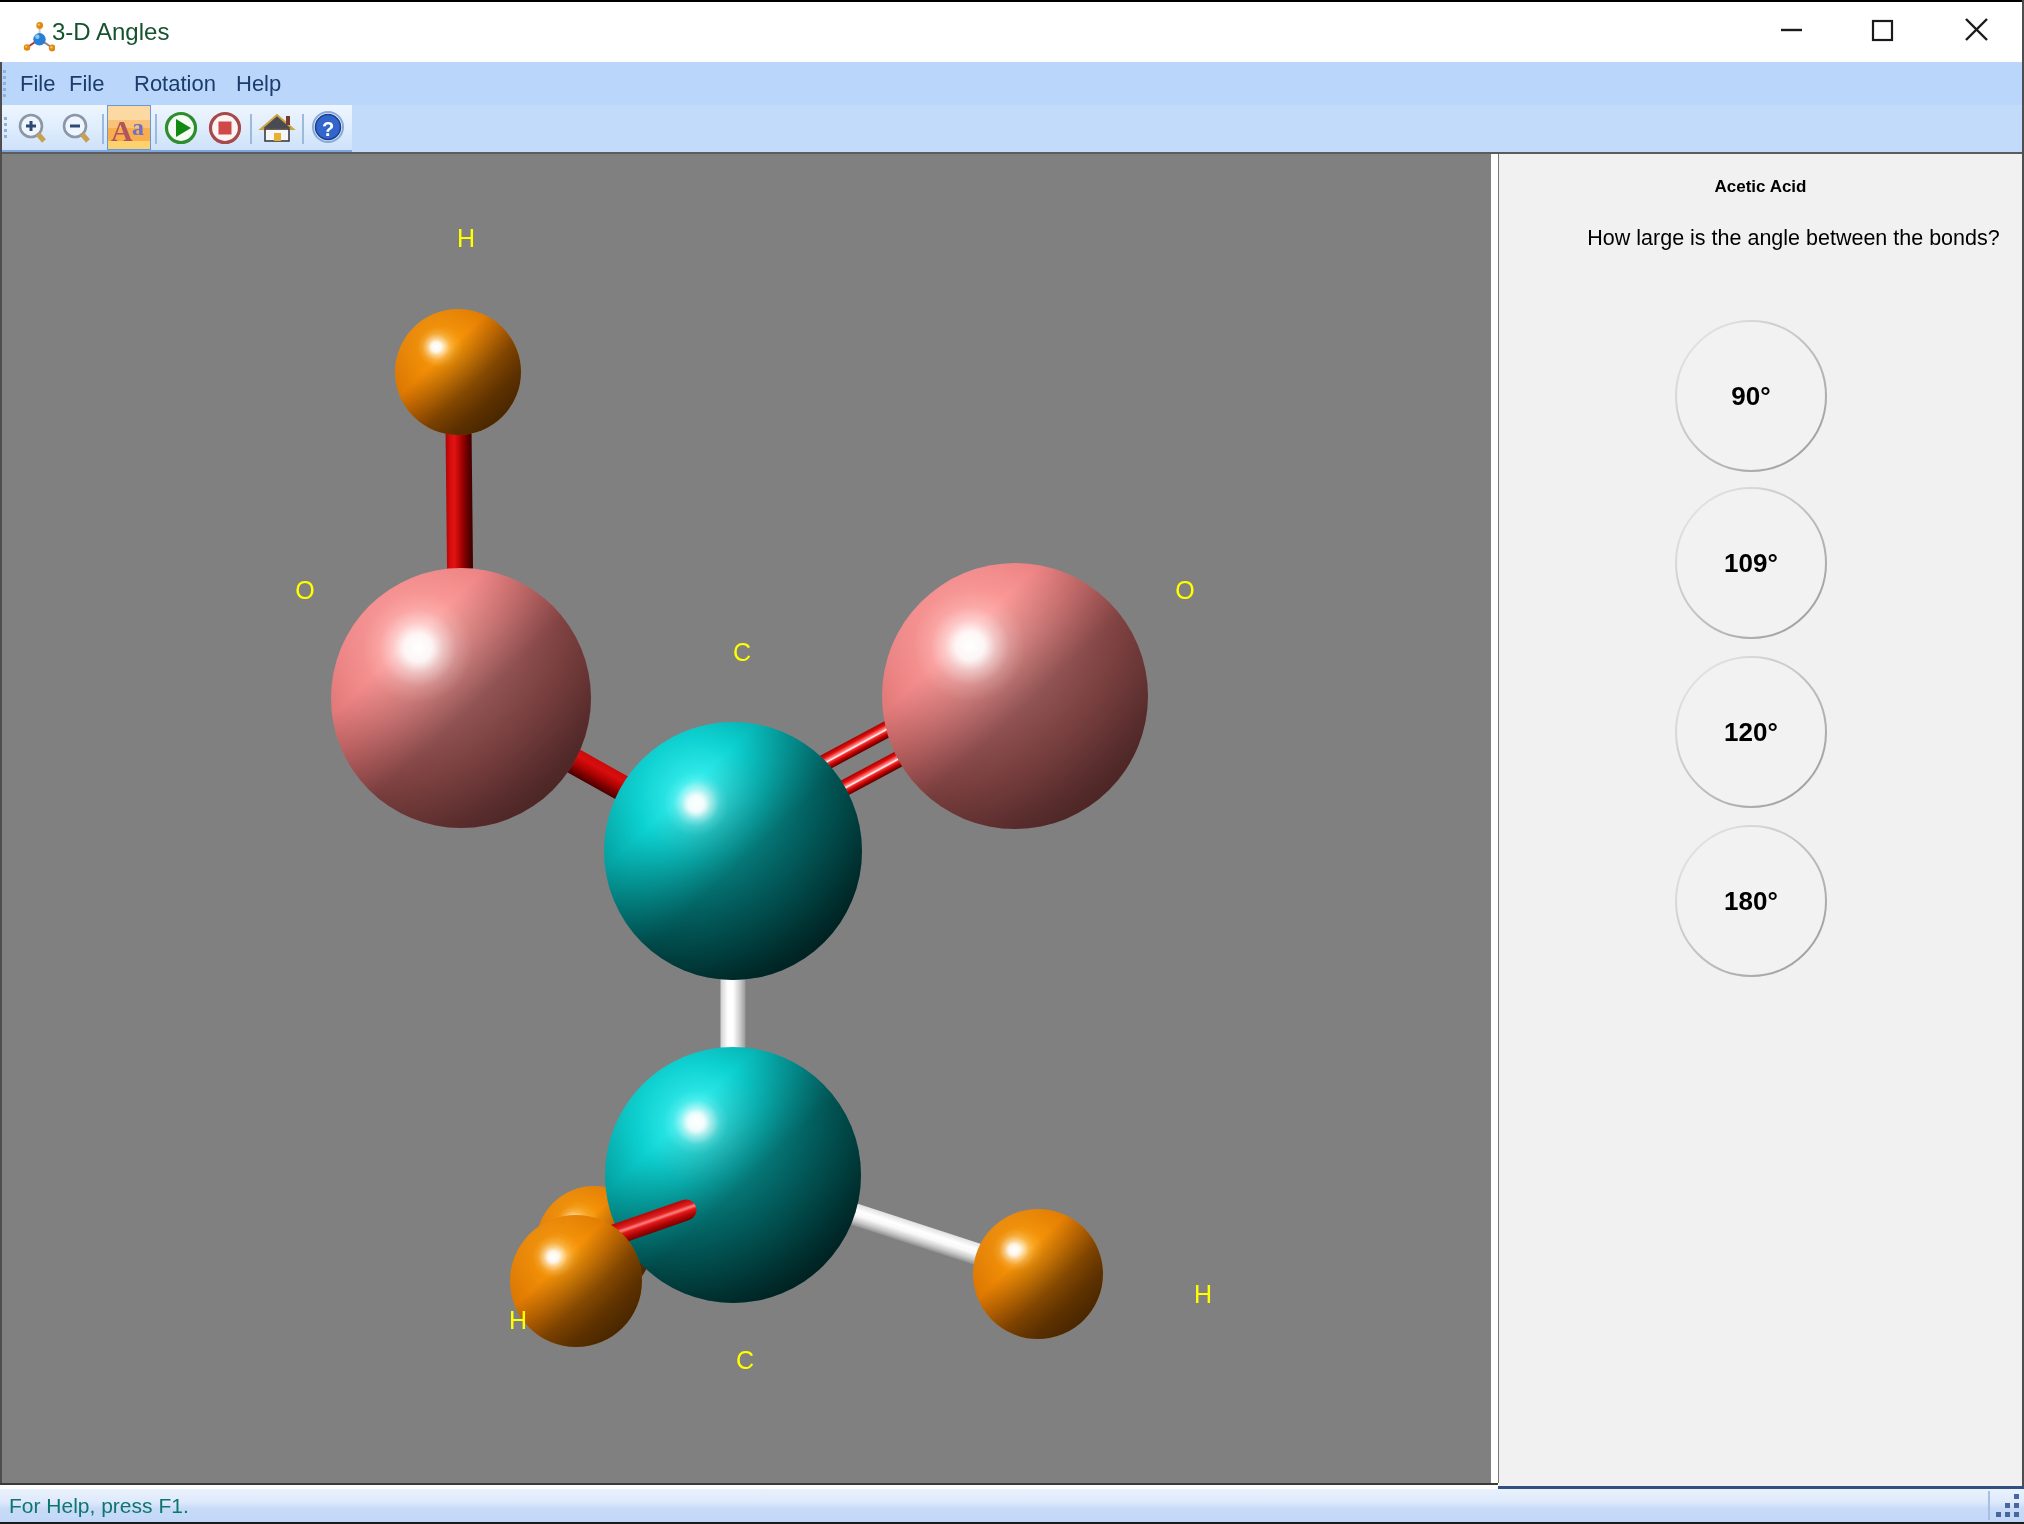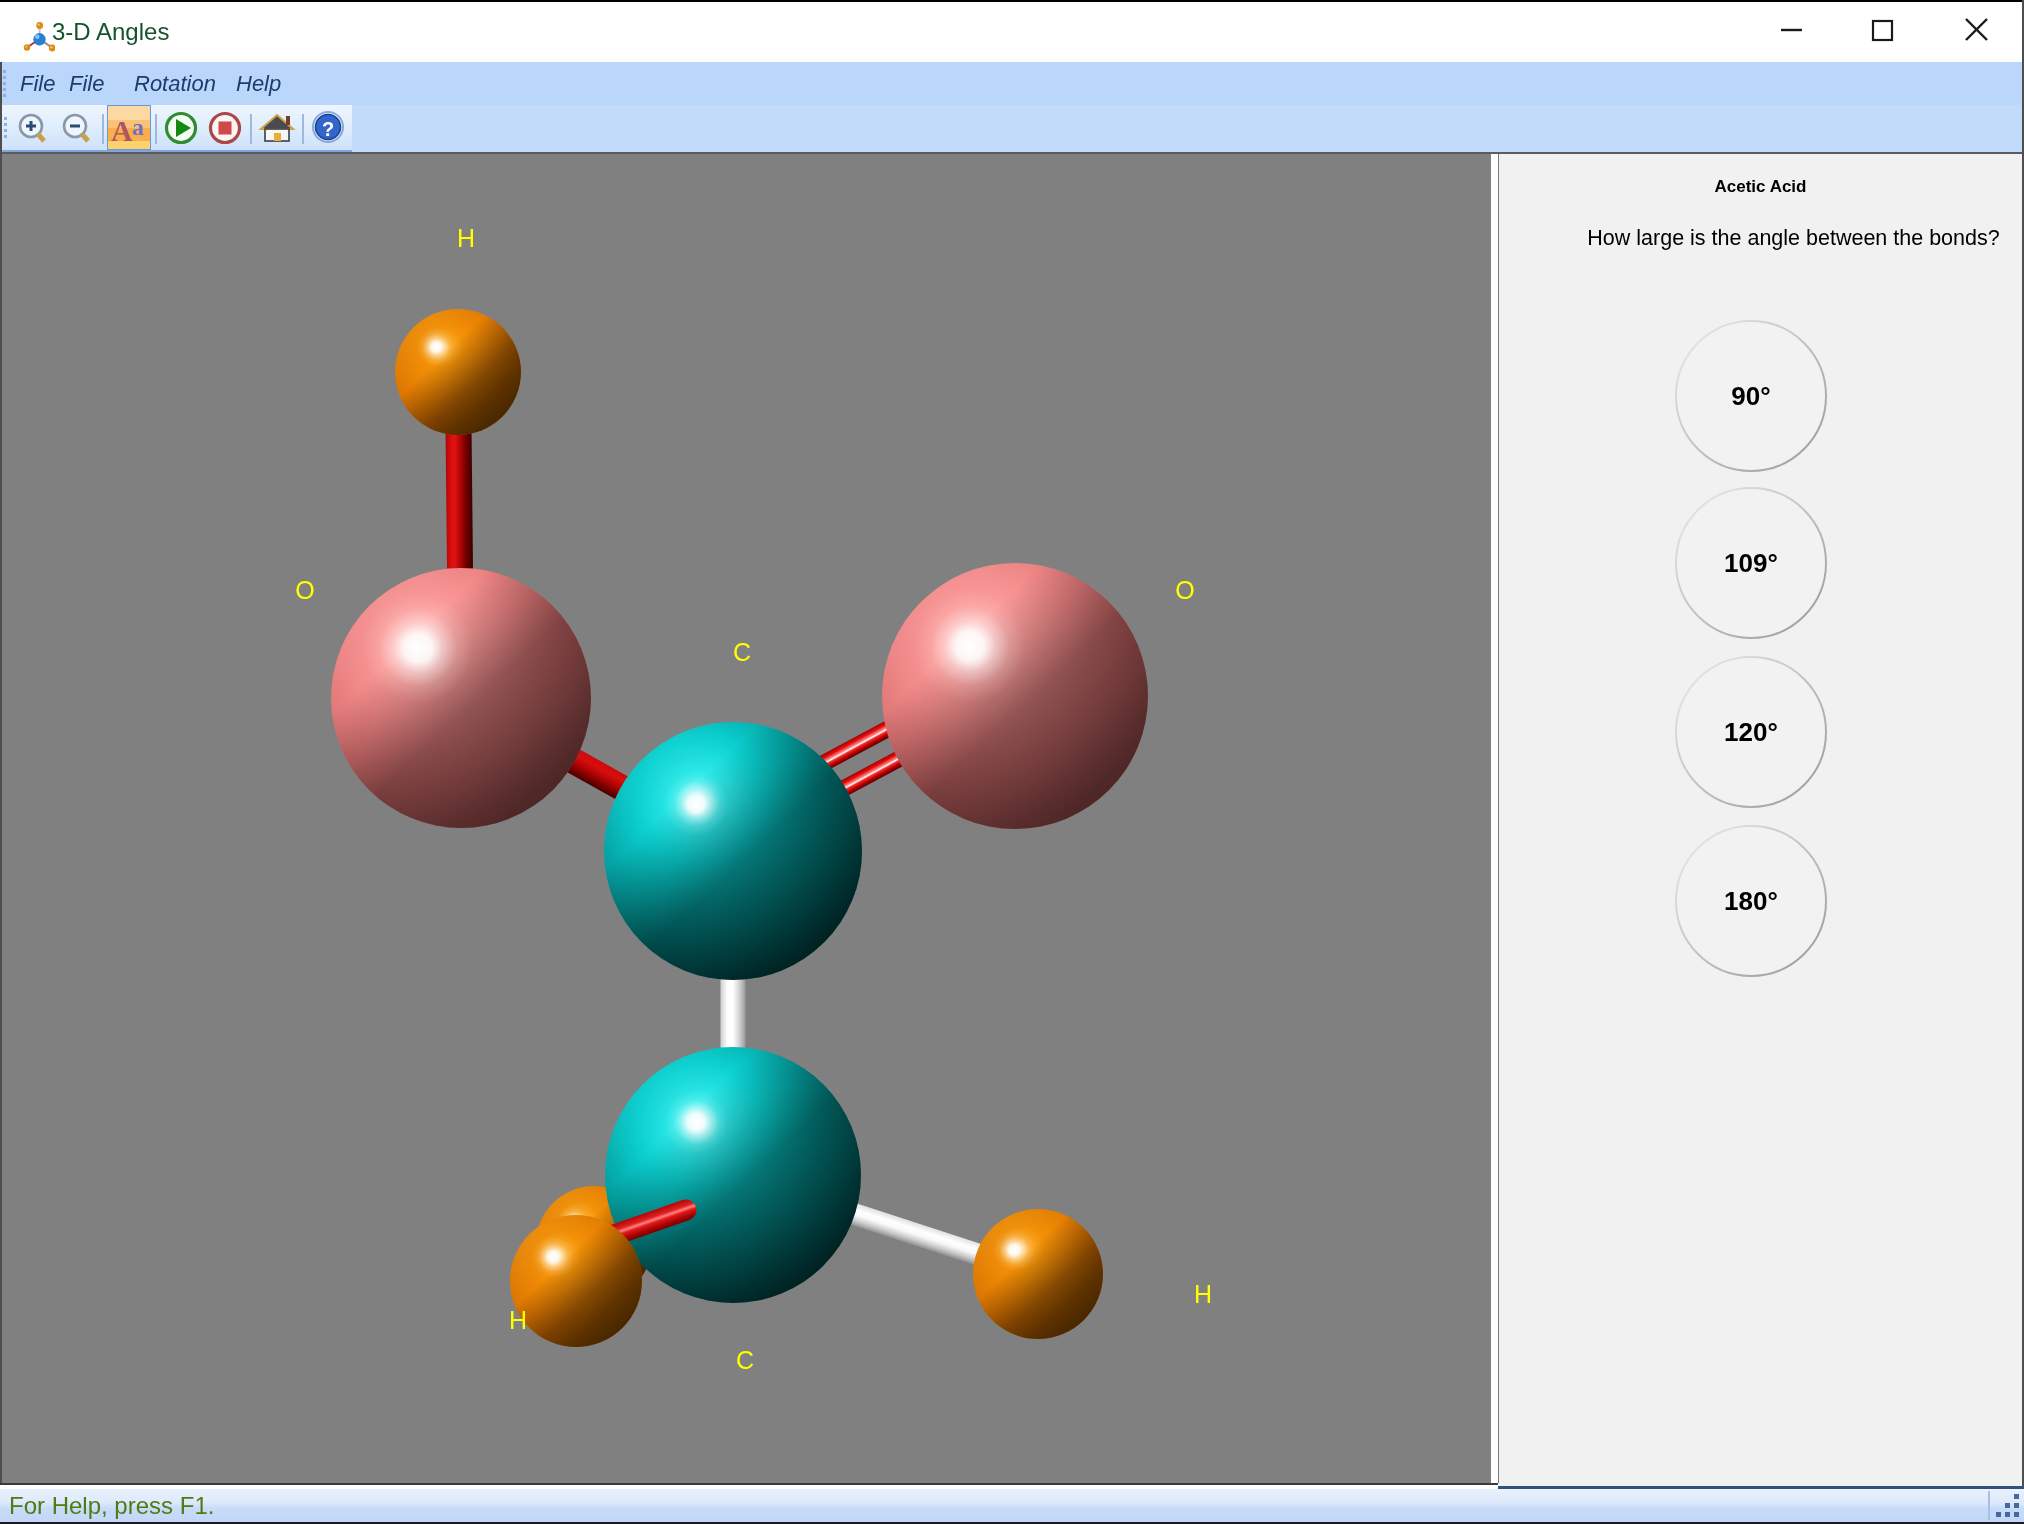--- a/index.html
+++ b/index.html
@@ -2,41 +2,41 @@
 <html><head>
 <meta charset="utf-8">
 <style>
 html,body{margin:0;padding:0;}
 body{width:2024px;height:1524px;position:relative;overflow:hidden;
   font-family:"Liberation Sans",sans-serif;background:#fff;}
 .abs{position:absolute;}
 #titlebar{left:0;top:0;width:2024px;height:62px;background:#fff;
   border-top:2px solid #000;box-sizing:border-box;}
 #titletext{left:52px;top:18px;font-size:24px;color:#14532d;}
-#menubar{left:0;top:62px;width:2024px;height:43px;background:#bad7fb;font-style:italic;}
+#menubar{left:0;top:62px;width:2024px;height:43px;background:#bad7fb;}
 .menuitem{position:absolute;top:0;height:43px;line-height:43px;
   font-size:22px;color:#1c3c6e;}
 #toolband{left:0;top:105px;width:2024px;height:47px;background:#c2dbfb;}
 #toolchunk{left:0;top:0;width:352px;height:45px;
   background:linear-gradient(#eef5fe 0%,#e1eefd 45%,#cee2fa 100%);
   border-bottom:2px solid #7fa7dd;}
 .tsep{position:absolute;top:9px;width:2px;height:30px;background:#9db9dc;}
 #clientline{left:0;top:152px;width:2024px;height:2px;background:#5c5c5c;}
 #viewport{left:2px;top:154px;width:1489px;height:1329px;background:#808080;}
 #splitter{left:1491px;top:154px;width:7px;height:1329px;background:#ffffff;}
 #panelborder{left:1498px;top:154px;width:1px;height:1329px;background:#787878;}
 #panel{left:1499px;top:154px;width:523px;height:1333px;background:#f1f1f1;}
 #rightborder{left:2022px;top:0;width:2px;height:1524px;background:#4e4e4e;}
 #leftborder{left:0;top:62px;width:2px;height:1462px;background:#4e4e4e;}
 #vpbot{left:0;top:1483px;width:1498px;height:2px;background:#3a3a3a;}
 #whitestrip{left:0;top:1485px;width:1498px;height:4px;background:#fff;}
 #navline{left:1498px;top:1486px;width:526px;height:3px;background:#33517e;}
 #statusbar{left:0;top:1489px;width:2024px;height:33px;
   background:linear-gradient(#e9f1fd 0%,#dde9fb 42%,#c8dbf8 58%,#c2d7f8 100%);}
-#statustext{left:9px;top:1489px;height:33px;line-height:33px;font-size:24px;color:#4d7c0f;}
+#statustext{left:9px;top:1489px;height:33px;line-height:33px;font-size:21px;color:#0f766e;}
 #botborder{left:0;top:1522px;width:2024px;height:2px;background:#1a1a1a;}
 #sbdiv{left:1988px;top:1491px;width:2px;height:29px;background:#a8c0e0;}
 #paneltitle{left:1499px;top:177px;width:523px;text-align:center;
   font-size:17px;font-weight:bold;color:#000;}
 #panelq{left:1499px;top:226px;width:589px;text-align:center;
   font-size:21.5px;color:#000;}
 .ylabel{position:absolute;color:#ffff00;font-size:25px;transform:translate(-50%,-50%);}
 </style>
 </head>
 <body>

